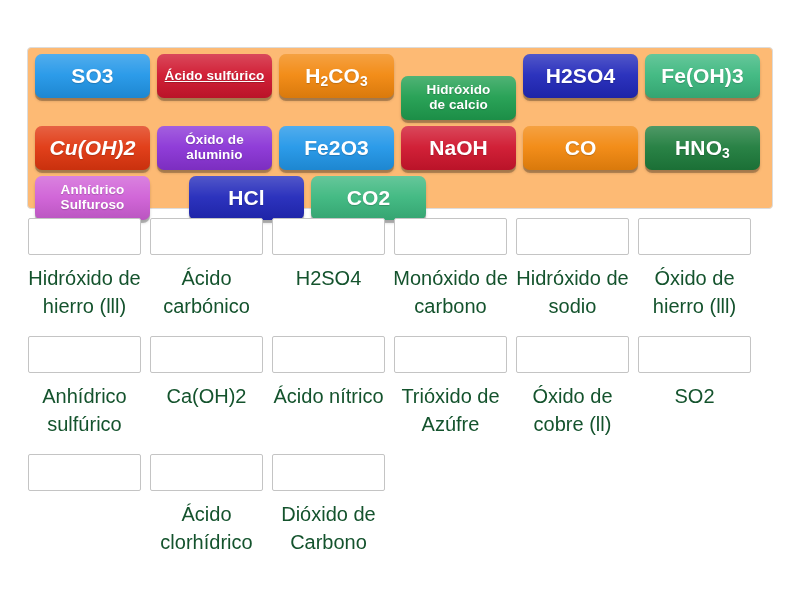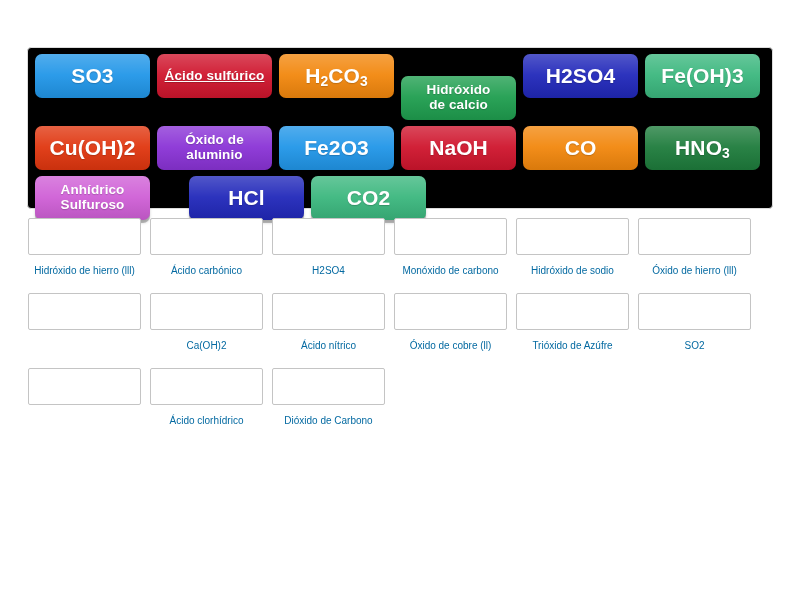--- a/index.html
+++ b/index.html
@@ -10,21 +10,21 @@
     font-family:"Liberation Sans", sans-serif;
     overflow:hidden;
   }
   #stage { position:relative; width:800px; height:600px; }
 
   
   #tile-tray {
     position:absolute;
     left:27px; top:47px;
     width:746px; height:162px;
-    background:#000000;
+    background:#fdba74;
     border:1px solid #dcdcdc;
     border-radius:4px;
   }
   #tile-grid {
     position:absolute; left:7px; top:6px;
     width:732px;
     display:flex; flex-wrap:wrap;
     gap:6px 7px;
   }
   .tile {
@@ -66,22 +66,22 @@
   .dropzone {
     width:113px; height:37px;
     background:#ffffff;
     border:1px solid #c4c4c4;
     border-radius:2px;
   }
   .ans-label {
     margin-top:9px;
     width:122px;
     text-align:center;
-    font-size:10px;
-    color:#0369a1;
+    font-size:20px;
+    color:#14532d;
     line-height:1.42;
     font-family:"Liberation Sans", sans-serif;
   }
 </style>
 </head>
 <body>
 
 <div id="stage">
 
   <div id="tile-tray">
@@ -97,21 +97,21 @@
         </div>
         <div class="tile fs-small" style="background: rgb(31, 158, 79); margin-top: 22px;">
           <span class="txt">Hidróxido<br>de calcio</span>
         </div>
         <div class="tile fs-big" style="background: rgb(33, 40, 186);">
           <span class="txt">H2SO4</span>
         </div>
         <div class="tile fs-big" style="background: rgb(59, 183, 126);">
           <span class="txt">Fe(OH)3</span>
         </div>
-        <div class="tile fs-big" style="background: rgb(224, 54, 15);">
+        <div class="tile fs-big" style="background: rgb(224, 54, 15); font-style: italic;">
           <span class="txt">Cu(OH)2</span>
         </div>
         <div class="tile fs-small" style="background: rgb(138, 51, 214);">
           <span class="txt">Óxido de<br>aluminio</span>
         </div>
         <div class="tile fs-big" style="background: rgb(33, 150, 232);">
           <span class="txt">Fe2O3</span>
         </div>
         <div class="tile fs-big" style="background: rgb(207, 21, 45);">
           <span class="txt">NaOH</span>
@@ -157,39 +157,40 @@
           <div class="ans-label">Hidróxido de sodio</div>
         </div>
         <div class="ans-cell">
           <div class="dropzone"></div>
           <div class="ans-label">Óxido de hierro (lll)</div>
         </div>
       </div>
       <div class="ans-row">
         <div class="ans-cell">
           <div class="dropzone"></div>
+          <div class="ans-label">Anhídrico sulfúrico</div>
         </div>
         <div class="ans-cell">
           <div class="dropzone"></div>
           <div class="ans-label">Ca(OH)2</div>
         </div>
         <div class="ans-cell">
           <div class="dropzone"></div>
           <div class="ans-label">Ácido nítrico</div>
         </div>
         <div class="ans-cell">
           <div class="dropzone"></div>
+          <div class="ans-label">Trióxido de Azúfre</div>
+        </div>
+        <div class="ans-cell">
+          <div class="dropzone"></div>
           <div class="ans-label">Óxido de cobre (ll)</div>
         </div>
         <div class="ans-cell">
           <div class="dropzone"></div>
-          <div class="ans-label">Trióxido de Azúfre</div>
-        </div>
-        <div class="ans-cell">
-          <div class="dropzone"></div>
           <div class="ans-label">SO2</div>
         </div>
       </div>
       <div class="ans-row">
         <div class="ans-cell">
           <div class="dropzone"></div>
         </div>
         <div class="ans-cell">
           <div class="dropzone"></div>
           <div class="ans-label">Ácido clorhídrico</div>

